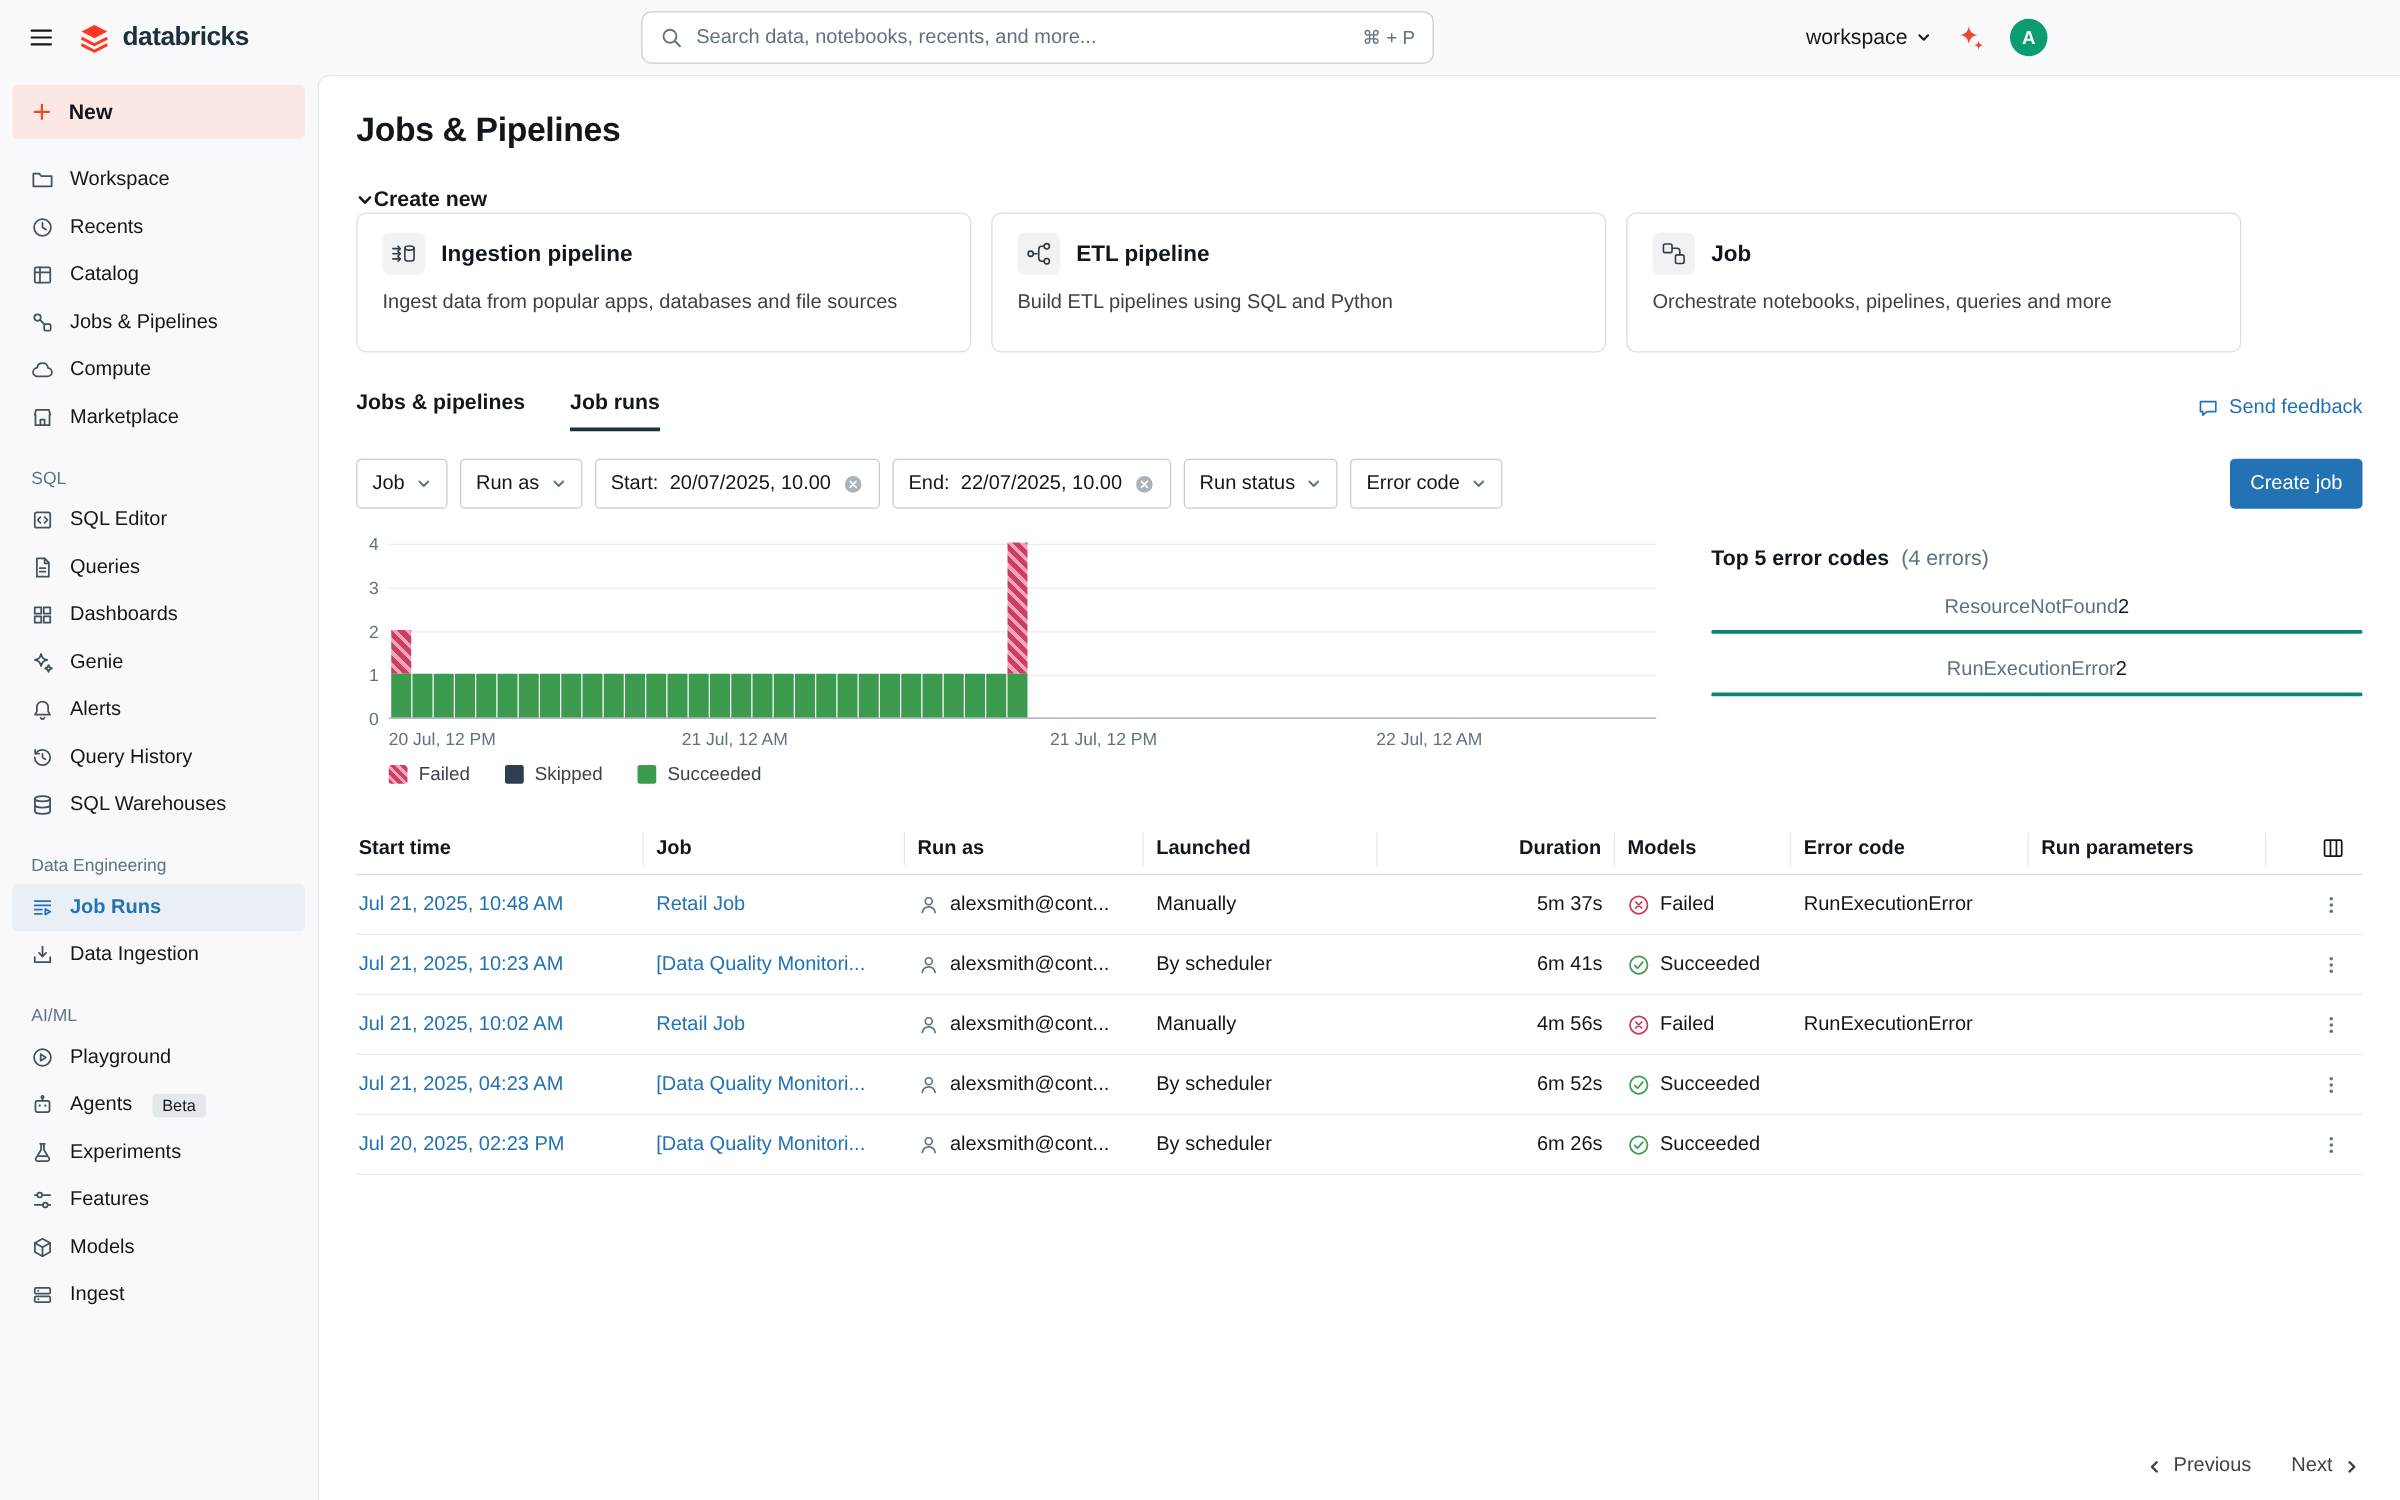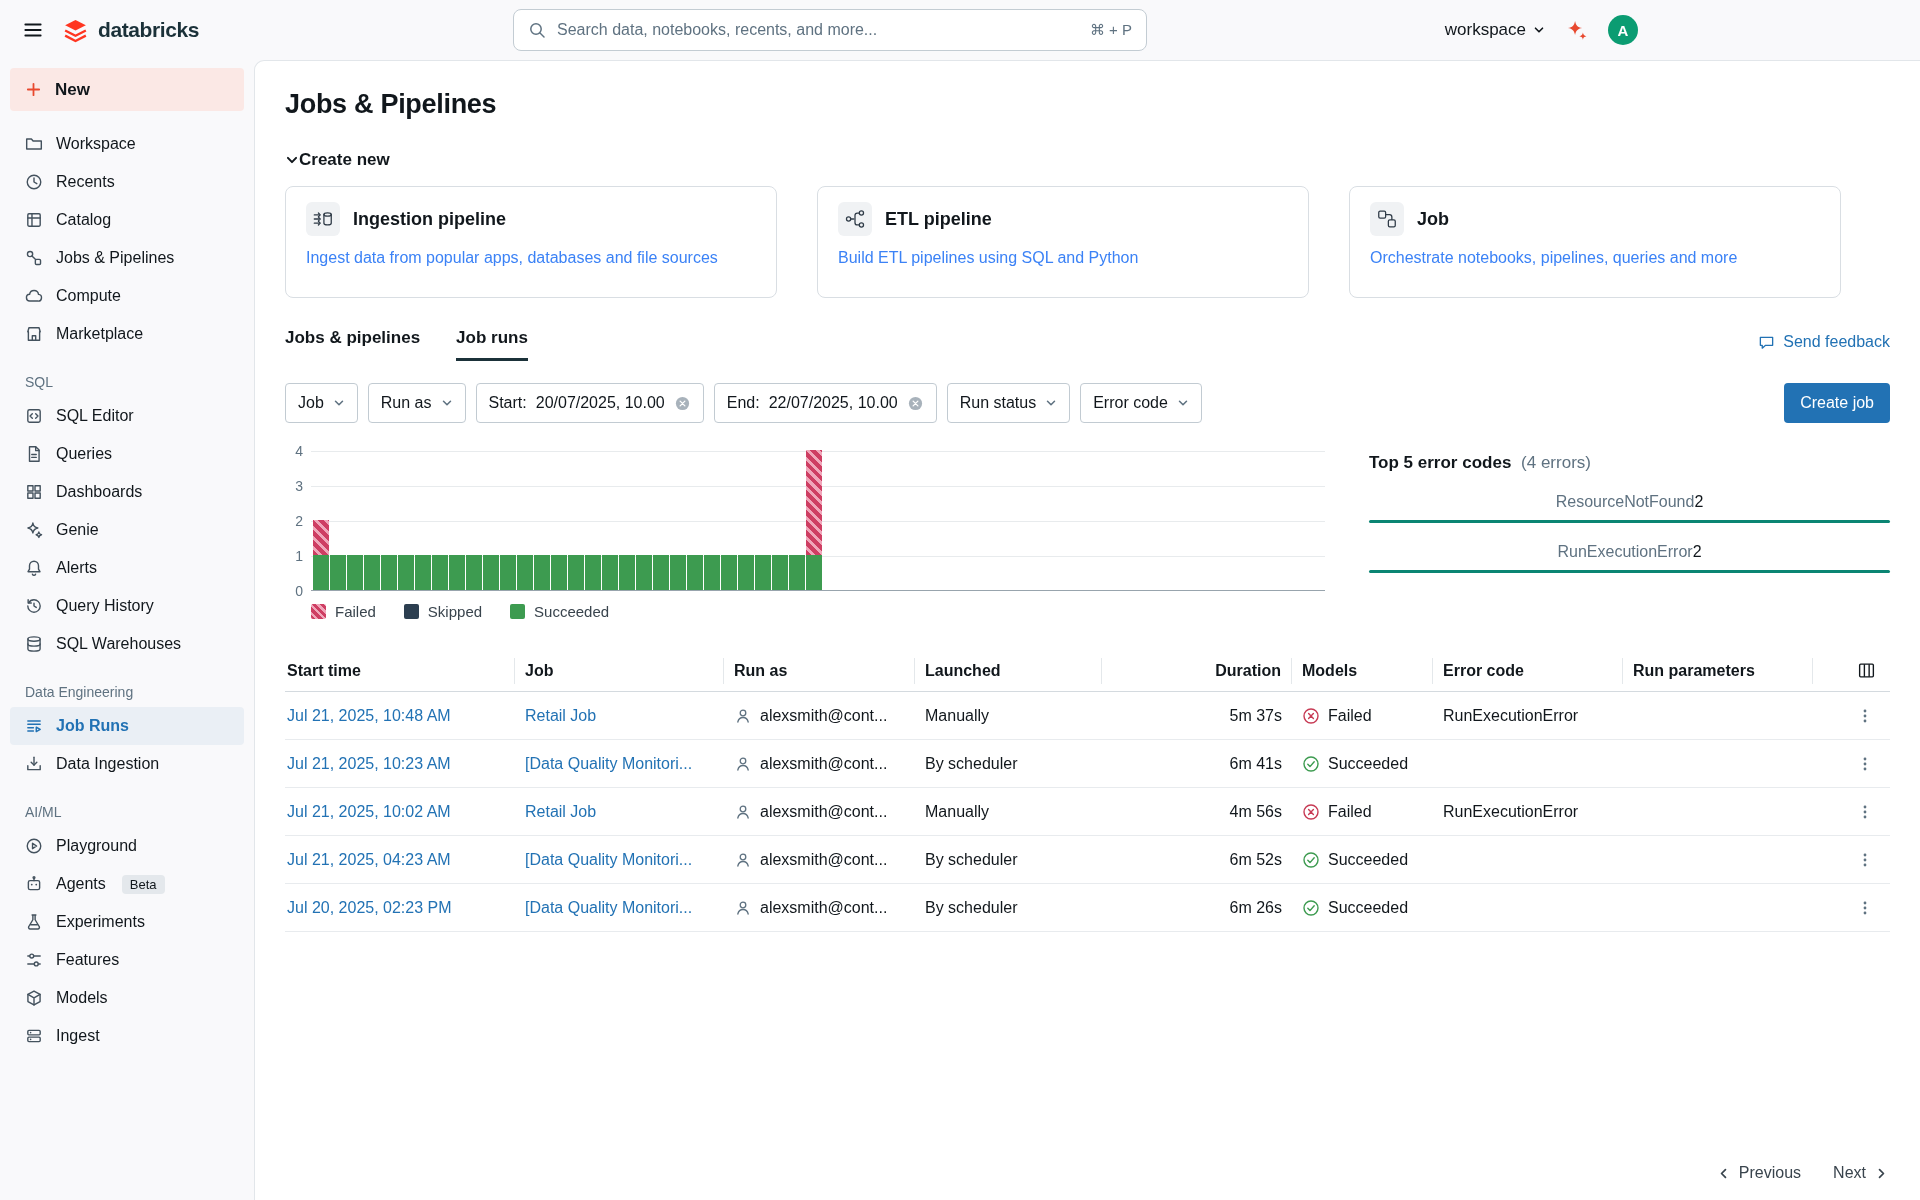--- a/index.html
+++ b/index.html
@@ -36,27 +36,27 @@
   .side-item.active .icon{color:#2272B4}
   .side-head{margin:21px 15px 7px;font-size:14px;color:#5F7281}
   .badge{margin-left:3px;font-size:13px;background:#E4E8EC;border-radius:4px;padding:2px 8px;color:#11171C;font-weight:400}
 
   
   .main{position:absolute;top:60px;left:254px;width:1666px;height:1140px;background:#fff;border-left:1px solid #E2E6EA;border-top:1px solid #E2E6EA;border-top-left-radius:10px;padding:28px 30px 0;overflow:hidden}
   .page-title{font-size:27px;font-weight:700;letter-spacing:-.3px}
   .create-new{margin-top:30px;display:flex;align-items:center;font-size:17px;font-weight:700;cursor:pointer}
   .create-new .chev{width:14px;height:14px;color:#11171C}
 
-  .cards{margin-top:16px;display:flex;gap:40px}
+  .cards{display:flex;gap:16px}
   .card{width:492px;height:112px;border:1px solid #D9DEE3;border-radius:8px;padding:15px 20px;cursor:pointer;background:#fff}
   .card-head{display:flex;align-items:center;gap:13px}
   .card-icon{width:34px;height:34px;border-radius:6px;background:#F0F2F4;display:flex;align-items:center;justify-content:center;color:#2F3B47}
   .card-icon svg{width:22px;height:22px}
   .card-title{font-size:18px;font-weight:600}
-  .card-desc{margin-top:13px;font-size:16px;color:#3b82f6}
+  .card-desc{margin-top:13px;font-size:16px;color:#404040}
 
   .tabs-row{margin-top:30px;display:flex;align-items:flex-end}
   .tab{margin-right:36px;padding-bottom:10px;font-size:17px;font-weight:600;cursor:pointer;border-bottom:3px solid transparent}
   .tab.active{border-bottom-color:#1B3139}
   .feedback{margin-left:auto;display:flex;align-items:center;gap:8px;color:#2272B4;font-size:16px;cursor:pointer;padding-bottom:10px}
   .feedback .ic{width:17px;height:17px}
 
   .filters{margin-top:22px;display:flex;align-items:center;gap:10px}
   .ctrl{height:40px;border:1px solid #C2CBD2;border-radius:4px;background:#fff;display:inline-flex;align-items:center;gap:9px;padding:0 12px;font-size:16px;cursor:pointer;white-space:nowrap}
   .ctrl .chev{width:12px;height:12px;color:#5F7281}
@@ -623,20 +623,26 @@
               <div class="bar-stack">
                 <div class="seg-succeeded" style="height: 35px;"></div>
               </div>
               <div class="bar-stack">
                 <div class="seg-failed" style="height: 105px;"></div>
                 <div class="seg-succeeded" style="height: 35px;"></div>
               </div>
             </div>
         </div>
       </div>
+      <div class="xrow">
+        <span class="xtick" style="left:0%">20 Jul, 12 PM</span>
+        <span class="xtick c" style="left:27.3%">21 Jul, 12 AM</span>
+        <span class="xtick c" style="left:56.4%">21 Jul, 12 PM</span>
+        <span class="xtick c" style="left:82.1%">22 Jul, 12 AM</span>
+      </div>
       <div class="legend">
         <div class="leg">
           <span class="sw failed"></span>
           <span>Failed</span>
         </div>
         <div class="leg">
           <span class="sw skipped"></span>
           <span>Skipped</span>
         </div>
         <div class="leg">

